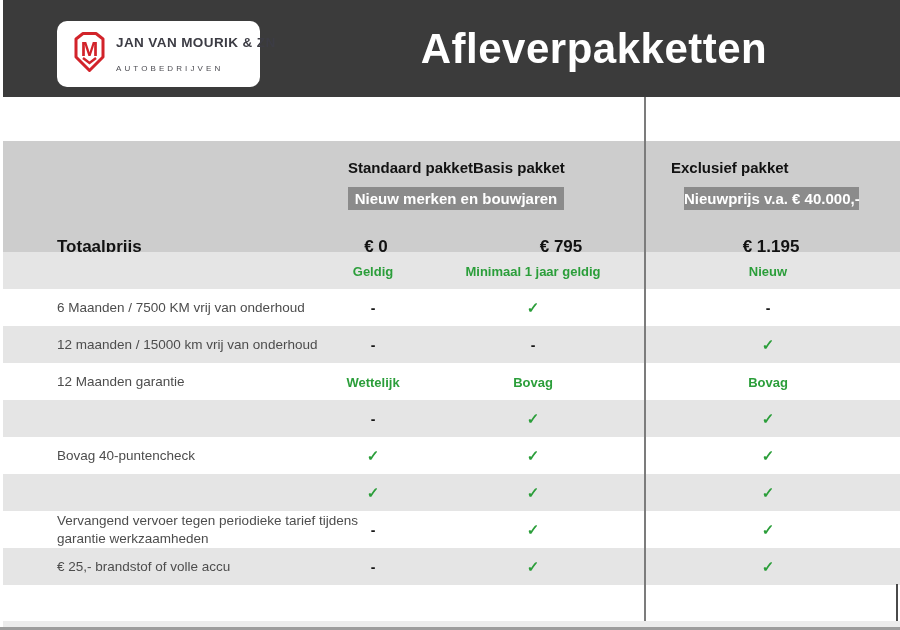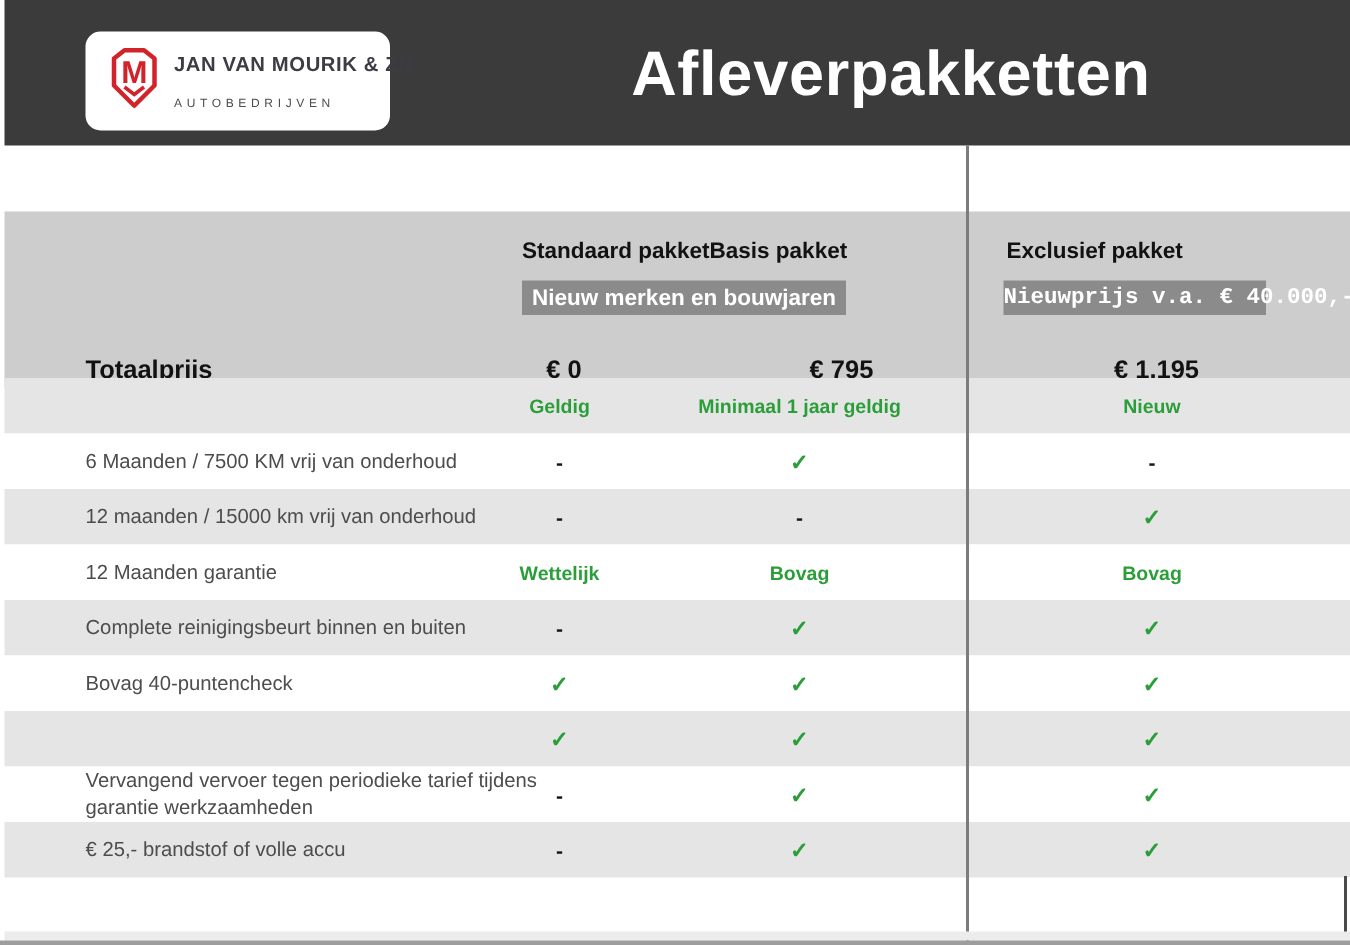--- a/index.html
+++ b/index.html
@@ -23,21 +23,21 @@
   .logo-sub{font-size:8px;font-weight:400;color:#4c4c52;letter-spacing:3.1px;margin-top:14px;white-space:nowrap;}
   .title{position:absolute;left:400px;width:382px;top:25px;text-align:center;color:#fff;font-size:42px;font-weight:800;letter-spacing:.5px;}
 
   
   .top-section{position:absolute;left:3px;right:0;top:97px;height:118px;background:var(--section-bg);margin-top:44px;}
   .col-heads-left{position:absolute;left:345px;top:18px;width:216px;display:flex;justify-content:space-between;}
   .col-head{font-size:15px;font-weight:700;color:#121212;white-space:nowrap;}
   .col-head-right{position:absolute;left:668px;top:18px;width:200px;text-align:left;}
   .badge{position:absolute;top:46px;height:23px;background:var(--badge-bg);color:#fff;font-size:15px;font-weight:700;text-align:center;line-height:23px;white-space:nowrap;}
   .badge-left{left:345px;width:216px;}
-  .badge-right{left:666px;width:175px;font-family:Liberation Mono, monospace;}
+  .badge-right{left:681px;width:175px;}
   .totals-label{position:absolute;left:54px;top:96px;font-size:17px;font-weight:700;color:#121212;}
   .total-val{position:absolute;top:96px;transform:translateX(-50%);font-size:17px;font-weight:700;color:#121212;white-space:nowrap;}
   .tv-s{left:373px;} .tv-b{left:558px;} .tv-e{left:768px;}
 
   
   .divider{position:absolute;left:644px;top:97px;width:2px;height:533px;background:#7c7c7c;}
   .right-edge{position:absolute;left:896px;top:584px;width:2px;height:40px;background:#4a4a4a;}
   .strip-light{position:absolute;left:3px;right:0;top:621px;height:6px;background:#ececec;}
   .strip-dark{position:absolute;left:0;right:0;top:627px;height:3px;background:#9d9d9d;}
 
@@ -112,21 +112,20 @@
   </div>
 
   <div class="frow">
     <div class="frow-label">12 Maanden garantie</div>
     <div class="cell cell-s val-green">Wettelijk</div>
     <div class="cell cell-b val-green">Bovag</div>
     <div class="cell cell-e val-green">Bovag</div>
   </div>
 
   <div class="frow alt">
-    <div class="frow-label">Complete reinigingsbeurt binnen en buiten</div>
     <div class="cell cell-s val-dash">-</div>
     <div class="cell cell-b val-check">✓</div>
     <div class="cell cell-e val-check">✓</div>
   </div>
 
   <div class="frow">
     <div class="frow-label">Bovag 40-puntencheck</div>
     <div class="cell cell-s val-check">✓</div>
     <div class="cell cell-b val-check">✓</div>
     <div class="cell cell-e val-check">✓</div>

